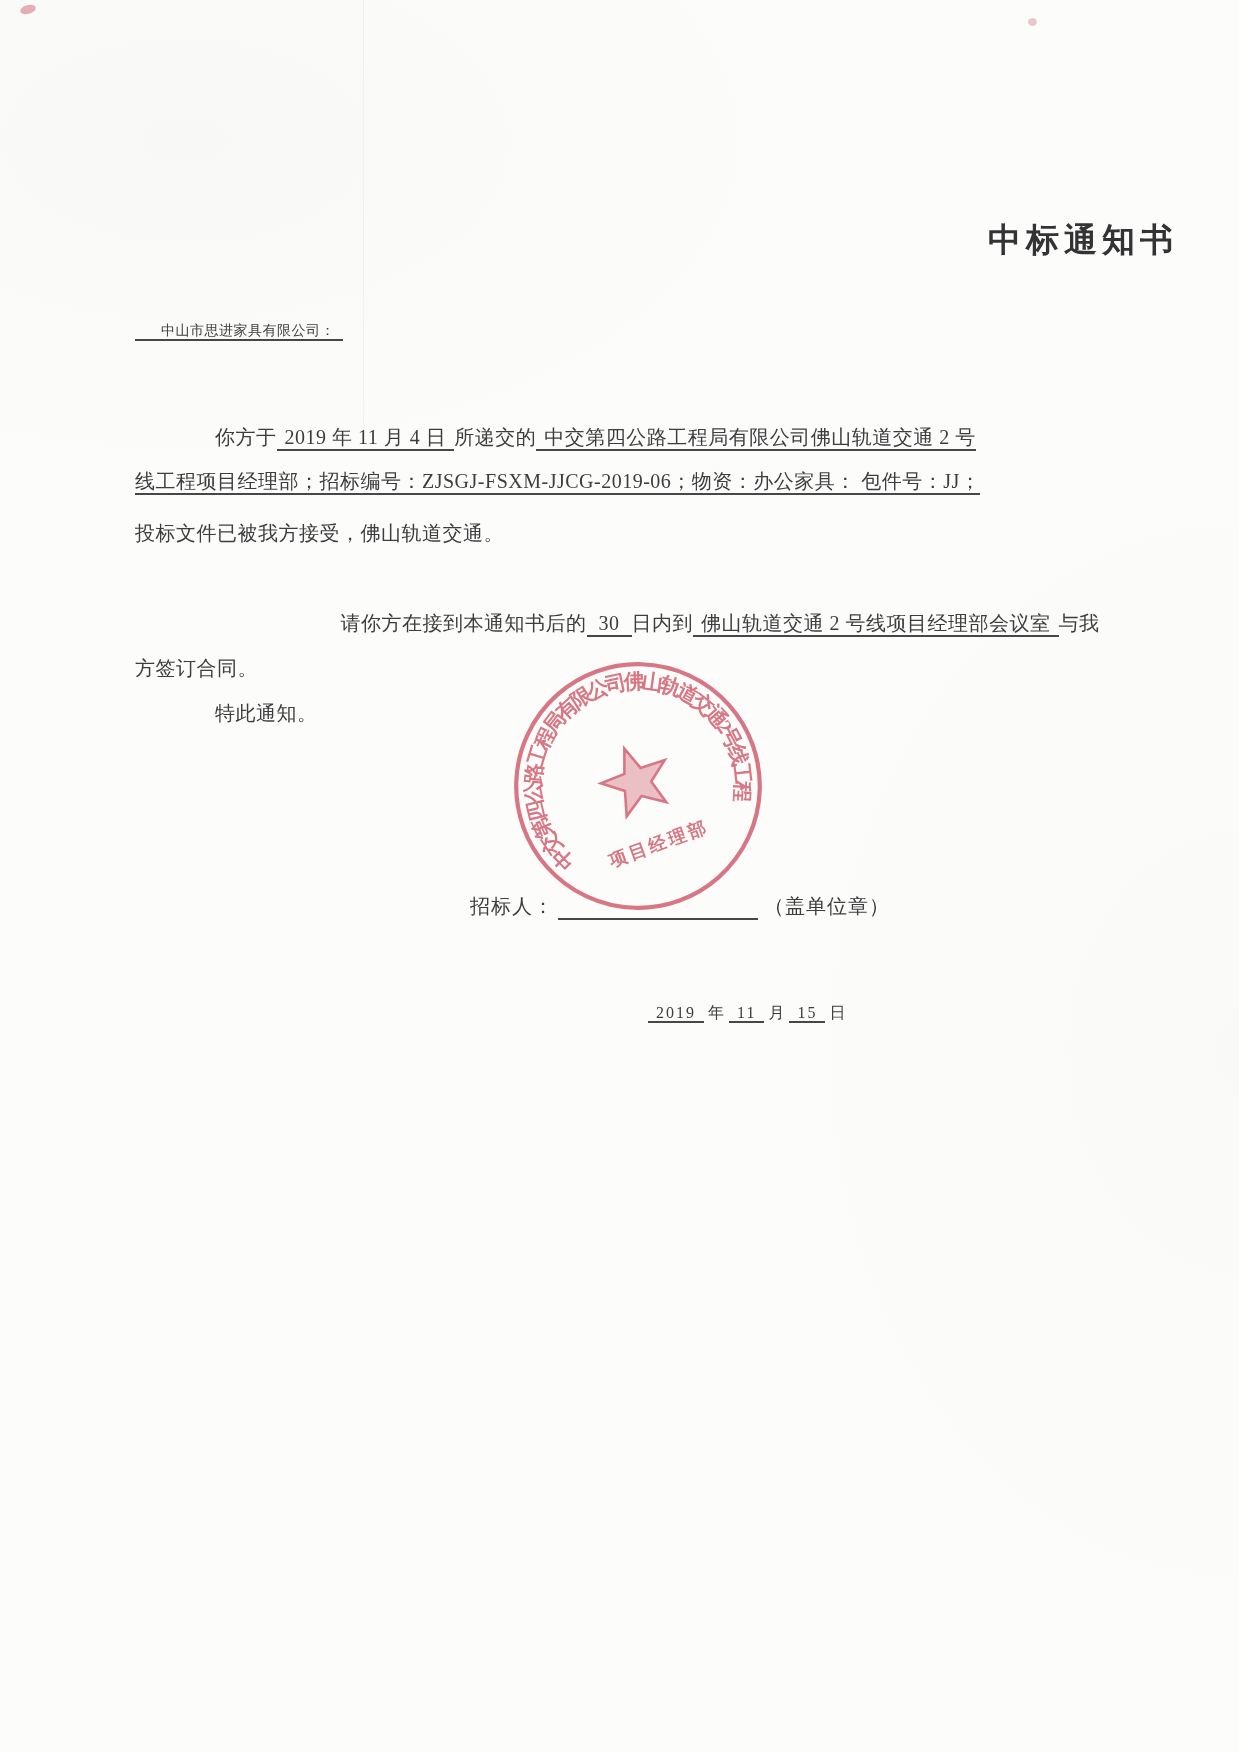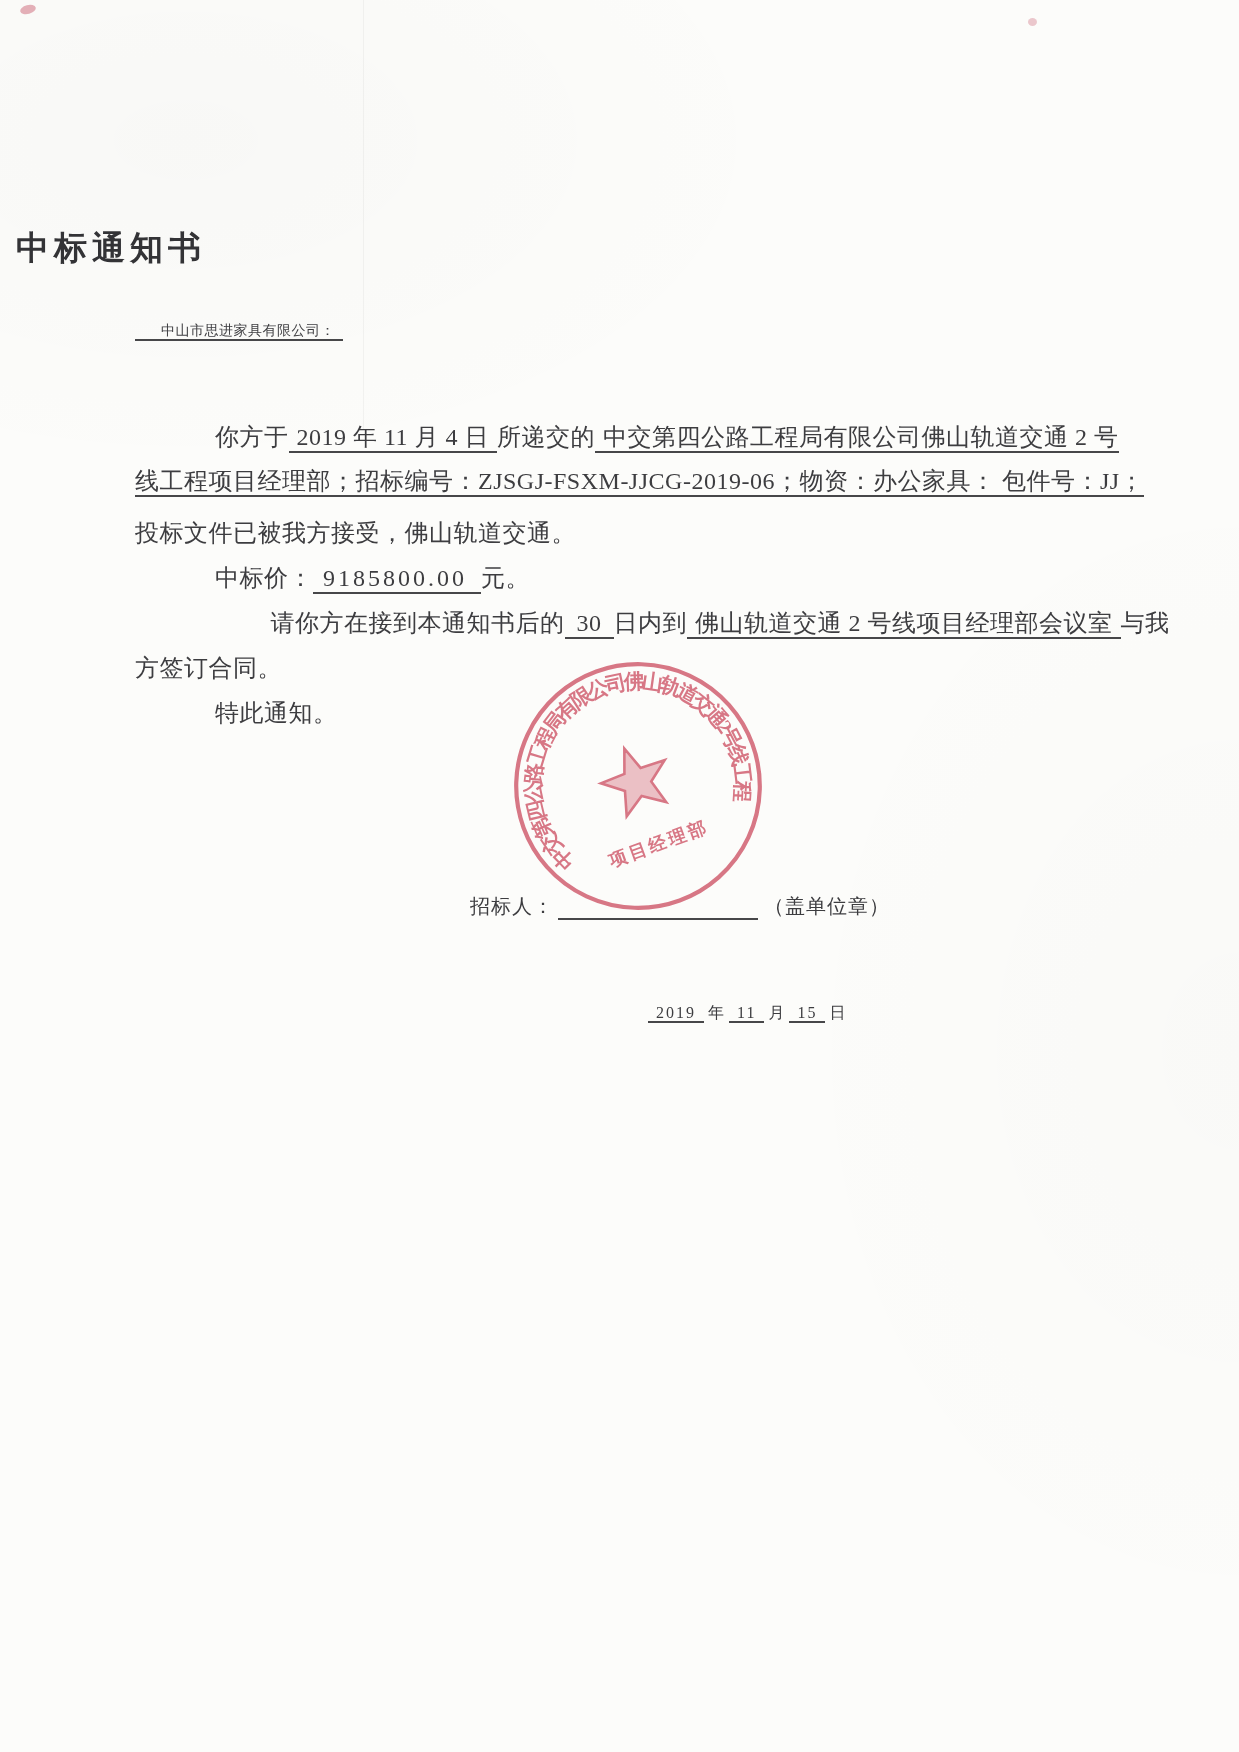--- a/index.html
+++ b/index.html
@@ -10,26 +10,26 @@
     background:#fcfcfa;
     background-image:
       radial-gradient(ellipse 900px 500px at 15% 8%, rgba(0,0,0,0.015), transparent 70%),
       radial-gradient(ellipse 700px 900px at 100% 60%, rgba(0,0,0,0.012), transparent 70%);
     font-family:"Liberation Serif","DejaVu Serif",serif;
     color:#3d3d40;
     overflow:hidden;
   }
   .title {
     position:absolute; top:210px; left:0; width:1170px;
-    margin:16px; text-align:left;
+    margin:8px; text-align:right;
     font-size:33px; font-weight:700; letter-spacing:5px; color:#333336;
   }
   .line {
     position:absolute; left:135px; width:1010px;
-    font-size:24px; line-height:30px; white-space:nowrap;
+    font-size:20px; line-height:30px; white-space:nowrap;
     letter-spacing:0.5px;
   }
   .indent { padding-left:80px; }
   .u { border-bottom:2px solid #474749; padding-bottom:1px; }
   .pad-s { padding-left:8px; padding-right:8px; }
   .pad-l { padding-left:8px; }
   .pad-wide { padding-left:26px; padding-right:8px; }
   .num { letter-spacing:3px; padding-left:10px; padding-right:14px; }
   .days { padding-left:12px; padding-right:12px; }
   .recipient-line { top:316px; font-size:14px; }
@@ -74,23 +74,20 @@
   </div>
 
   <div class="line b2">
     <span class="u">线工程项目经理部；招标编号：ZJSGJ-FSXM-JJCG-2019-06；物资：办公家具： 包件号：JJ；</span>
   </div>
 
   <div class="line b3">
     <span>投标文件已被我方接受，佛山轨道交通。</span>
   </div>
 
-  <div class="line indent price">
-    <span>中标价：</span><span class="u num">9185800.00</span><span>元。</span>
-  </div>
 
   <div class="line indent d1">
     <span>请你方在接到本通知书后的</span><span class="u days">30</span><span>日内到</span><span class="u pad-s">佛山轨道交通 2 号线项目经理部会议室</span><span>与我</span>
   </div>
 
   <div class="line d2">
     <span>方签订合同。</span>
   </div>
 
   <div class="line indent notice">

